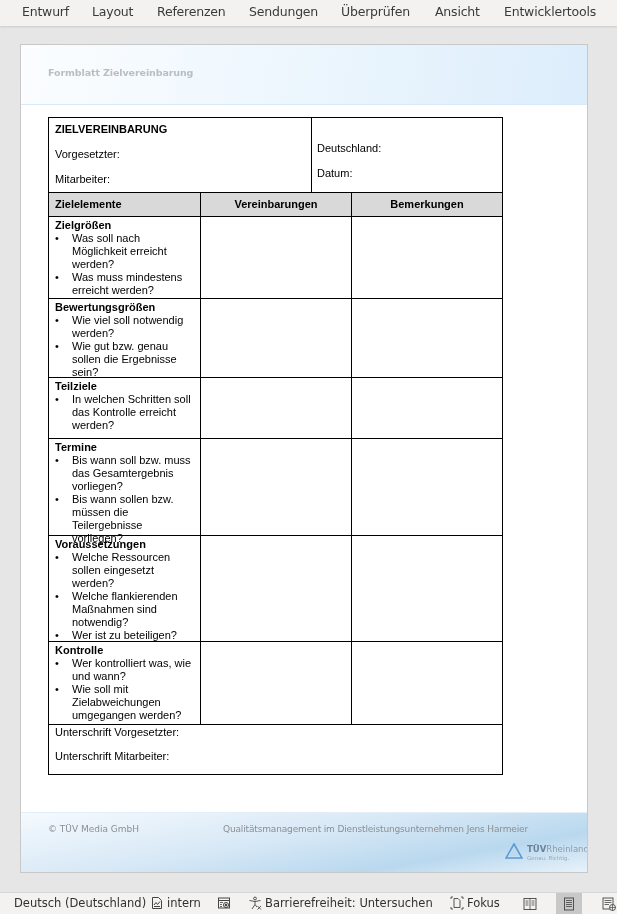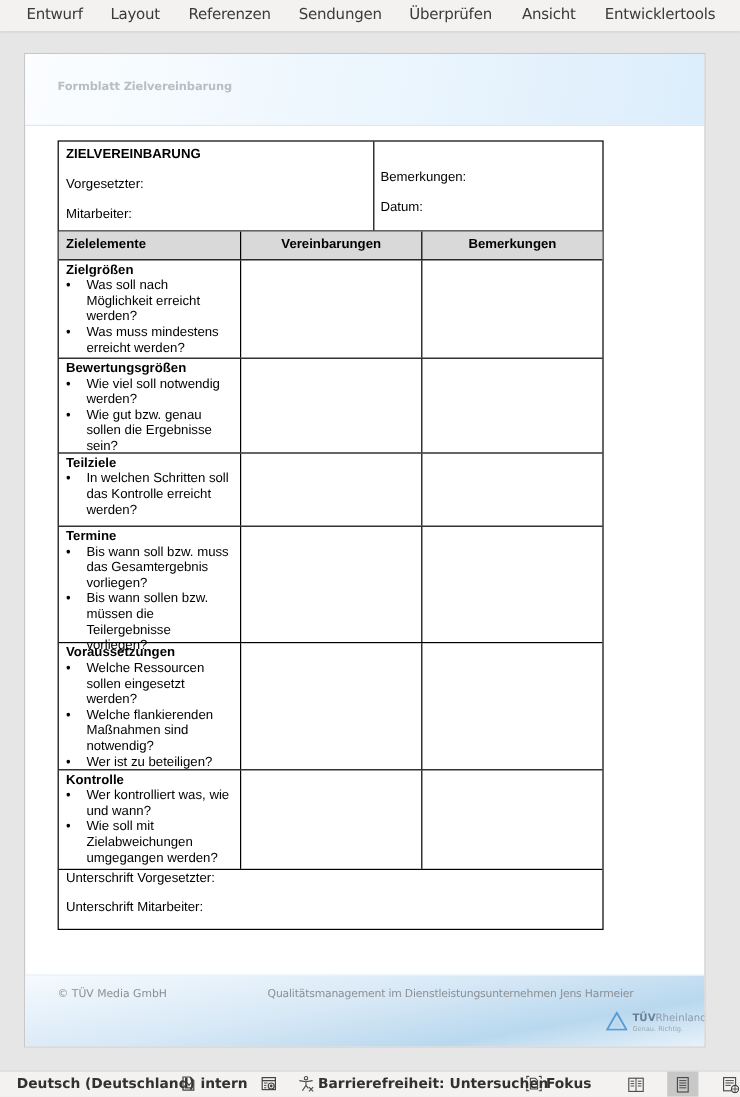--- a/index.html
+++ b/index.html
@@ -48,21 +48,21 @@
   .row-title { font-weight: bold; }
   .bullets { list-style: none; }
   .bullets li { position: relative; padding-left: 17px; }
   .bullets li::before { content: "•"; position: absolute; left: 0; top: 0; }
 
   .sign-block { height: 49px; position: relative; }
   .sign-1 { position: absolute; left: 6px; top: 1px; }
   .sign-2 { position: absolute; left: 6px; top: 25px; }
 
   
-  .statusbar { position: absolute; left: 0; top: 892px; width: 617px; height: 22px; background: #f3f2f1; border-top: 1px solid #d6d6d6; font-family: "DejaVu Sans", sans-serif; font-size: 11.5px; color: #323130; font-weight: bold; }
+  .statusbar { position: absolute; left: 0; top: 892px; width: 617px; height: 22px; background: #f3f2f1; border-top: 1px solid #d6d6d6; font-family: "DejaVu Sans", sans-serif; font-size: 11.5px; color: #323130; }
   .sb-item { position: absolute; top: 3px; display: flex; align-items: center; white-space: nowrap; cursor: pointer; }
   .sb-icon { display: inline-block; width: 14px; height: 14px; margin-right: 3px; }
   .sb-view { position: absolute; top: 0; height: 21px; width: 26px; display: flex; align-items: center; justify-content: center; cursor: pointer; }
   .sb-view.active { background: #c8c8c8; }
 </style>
 </head>
 <body>
 
 <div class="ribbon">
   <span class="tab" style="left:22px">Entwurf</span>
@@ -80,21 +80,21 @@
   </div>
 
   <div class="form">
     <div class="top-block">
       <div class="top-left">
         <span class="form-title">ZIELVEREINBARUNG</span>
         <span class="field-vorg">Vorgesetzter:</span>
         <span class="field-mitarb">Mitarbeiter:</span>
       </div>
       <div class="top-right">
-        <span class="field-gesamt">Bemerkungen:</span>
+        <span class="field-gesamt">Deutschland:</span>
         <span class="field-datum">Datum:</span>
       </div>
     </div>
 
     <div class="hdr-row">
       <div class="c1">Zielelemente</div>
       <div class="c2">Vereinbarungen</div>
       <div class="c3">Bemerkungen</div>
     </div>
 
@@ -207,21 +207,21 @@
     </svg>
   </span>
   <span class="sb-item" style="left:248px">
     <svg class="sb-icon" viewBox="0 0 14 14">
       <circle cx="7" cy="2.5" r="1.4" fill="none" stroke="#444" stroke-width="0.9"></circle>
       <path d="M1.5 4.5 L7 5.5 L12.5 4.5 M7 5.5 V8.5 M7 8.5 L4 13 M7 8.5 L9 11" fill="none" stroke="#444" stroke-width="0.9"></path>
       <path d="M9.5 10 L13 13.5 M13 10 L9.5 13.5" stroke="#444" stroke-width="0.9"></path>
     </svg>
     <span>Barrierefreiheit: Untersuchen</span>
   </span>
-  <span class="sb-item" style="left:438px">
+  <span class="sb-item" style="left:450px">
     <svg class="sb-icon" viewBox="0 0 14 14">
       <path d="M1 3 V1 H3 M11 1 H13 V3 M13 11 V13 H11 M3 13 H1 V11" fill="none" stroke="#444" stroke-width="0.9"></path>
       <path d="M4 2.5 H8 L10 4.5 V11.5 H4 Z" fill="none" stroke="#444" stroke-width="0.9"></path>
     </svg>
     <span>Fokus</span>
   </span>
   <span class="sb-view" style="left:517px">
     <svg width="14" height="14" viewBox="0 0 14 14">
       <rect x="1" y="1.5" width="12" height="11" fill="none" stroke="#444" stroke-width="0.9"></rect>
       <path d="M7 1.5 V12.5 M2.5 4 H5.5 M2.5 6 H5.5 M2.5 8 H5.5 M8.5 4 H11.5 M8.5 6 H11.5 M8.5 8 H11.5" stroke="#444" stroke-width="0.8"></path>

